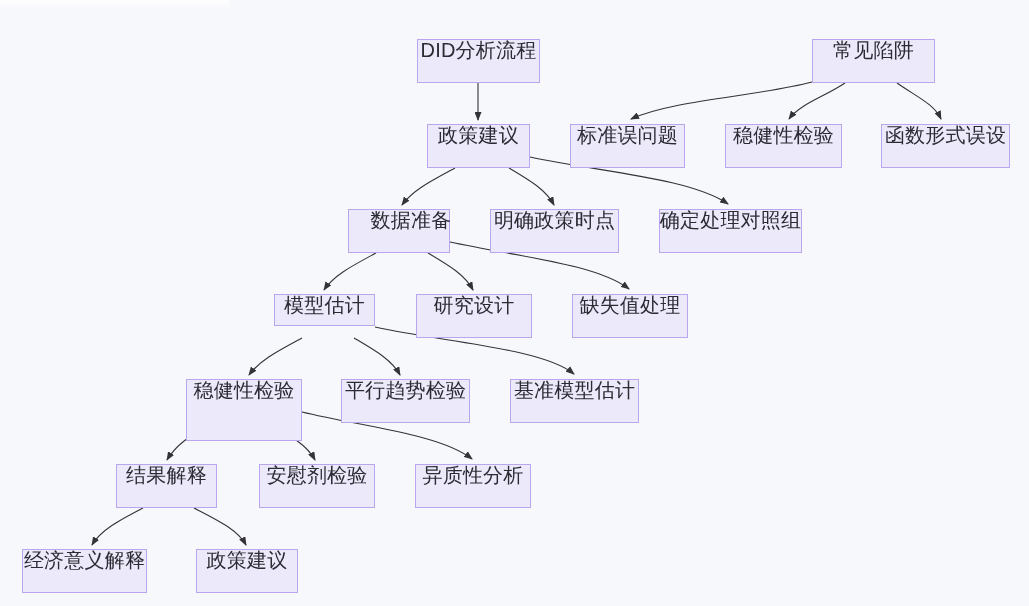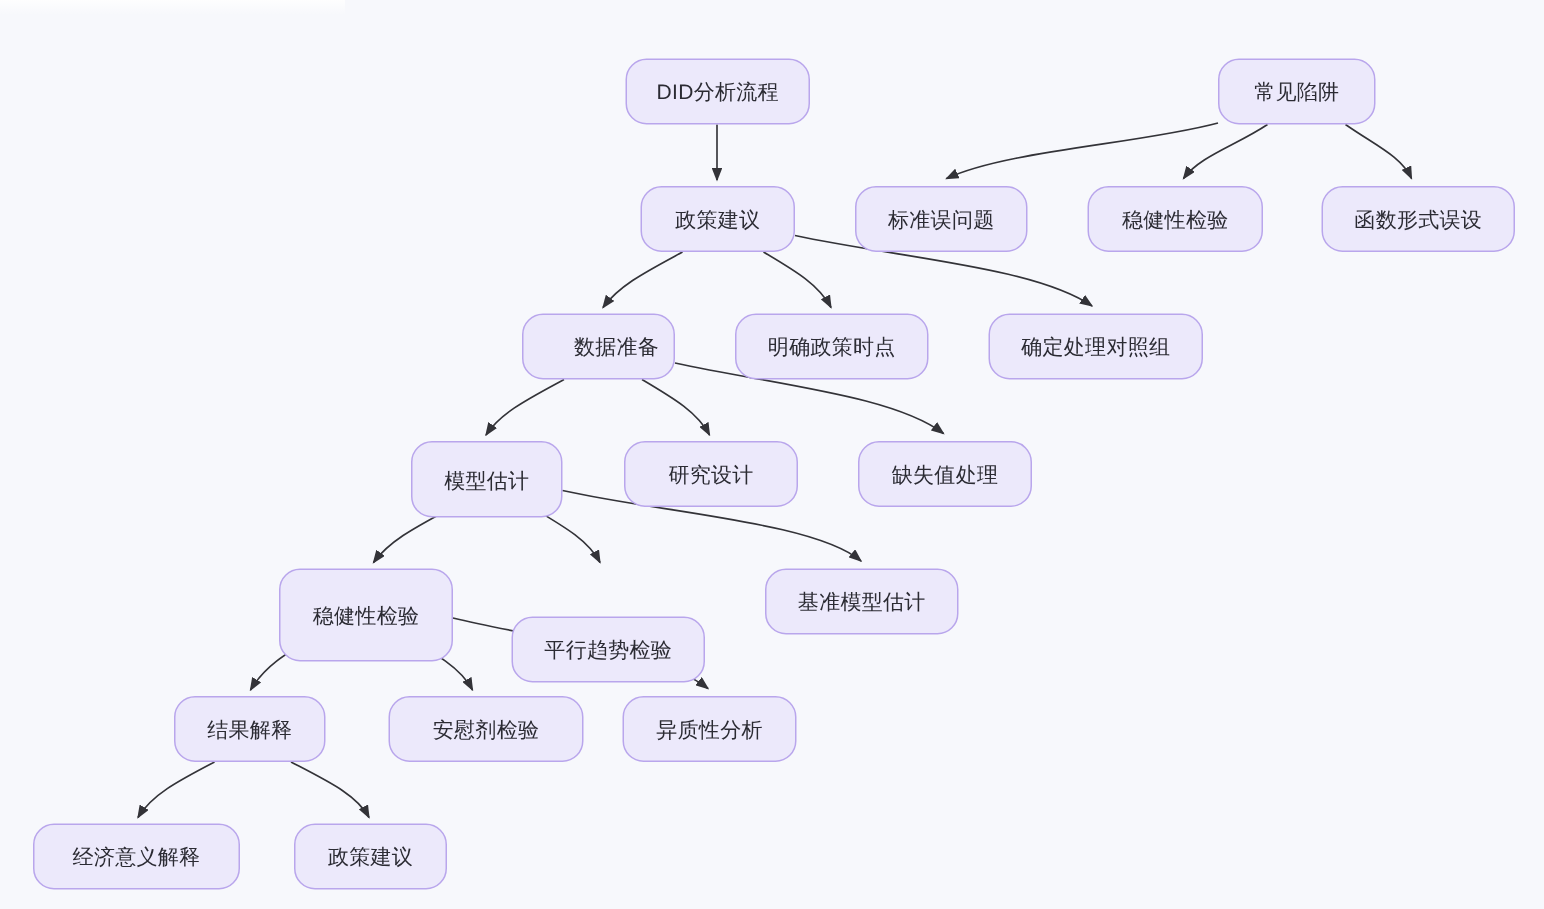--- a/index.html
+++ b/index.html
@@ -25,26 +25,25 @@
     top: 0;
     width: 1029px;
     height: 606px;
     pointer-events: none;
   }
   .flow-node {
     position: absolute;
     box-sizing: border-box;
     background: #ece9fb;
     border: 1px solid #b9a6ec;
-    border-radius: 14px;
+    border-radius: 0;
     display: flex;
-    align-items: center;
     justify-content: center;
     color: #2b2b33;
-    font-size: 14px;
+    font-size: 20px;
     letter-spacing: 0.2px;
     white-space: nowrap;
     user-select: none;
   }
   .flow-node .node-label {
     line-height: 1;
   }
   .edge-path {
     fill: none;
     stroke: #333338;
@@ -91,21 +90,21 @@
         <path class="edge-path" d="M 302 412 C 364 427 440 434 472 459" marker-end="url(#arrowhead)"></path>
         <path class="edge-path" d="M 143 508 C 118 521 101 530 92 545" marker-end="url(#arrowhead)"></path>
         <path class="edge-path" d="M 194 508 C 219 521 238 530 246 545" marker-end="url(#arrowhead)"></path>
       </g>
   </svg>
 
   <div id="node-group">
       <div class="flow-node" style="left: 417px; top: 39px; width: 123px; height: 44px;">
         <span class="node-label">DID分析流程</span>
       </div>
-      <div class="flow-node" style="left: 812px; top: 39px; width: 105px; height: 44px;">
+      <div class="flow-node" style="left: 812px; top: 39px; width: 123px; height: 44px;">
         <span class="node-label">常见陷阱</span>
       </div>
       <div class="flow-node" style="left: 427px; top: 124px; width: 103px; height: 44px;">
         <span class="node-label">政策建议</span>
       </div>
       <div class="flow-node" style="left: 570px; top: 124px; width: 115px; height: 44px;">
         <span class="node-label">标准误问题</span>
       </div>
       <div class="flow-node" style="left: 725px; top: 124px; width: 117px; height: 44px;">
         <span class="node-label">稳健性检验</span>
@@ -115,47 +114,47 @@
       </div>
       <div class="flow-node" style="left: 348px; top: 209px; width: 102px; height: 44px; padding-left: 24px;">
         <span class="node-label">数据准备</span>
       </div>
       <div class="flow-node" style="left: 490px; top: 209px; width: 129px; height: 44px;">
         <span class="node-label">明确政策时点</span>
       </div>
       <div class="flow-node" style="left: 659px; top: 209px; width: 143px; height: 44px;">
         <span class="node-label">确定处理对照组</span>
       </div>
-      <div class="flow-node" style="left: 274px; top: 294px; width: 101px; height: 51px;">
+      <div class="flow-node" style="left: 274px; top: 294px; width: 101px; height: 32px;">
         <span class="node-label">模型估计</span>
       </div>
       <div class="flow-node" style="left: 416px; top: 294px; width: 116px; height: 44px;">
         <span class="node-label">研究设计</span>
       </div>
       <div class="flow-node" style="left: 572px; top: 294px; width: 116px; height: 44px;">
         <span class="node-label">缺失值处理</span>
       </div>
       <div class="flow-node" style="left: 186px; top: 379px; width: 116px; height: 62px;">
         <span class="node-label">稳健性检验</span>
       </div>
-      <div class="flow-node" style="left: 341px; top: 379px; width: 129px; height: 44px; margin-top: 32px;">
+      <div class="flow-node" style="left: 341px; top: 379px; width: 129px; height: 44px;">
         <span class="node-label">平行趋势检验</span>
       </div>
       <div class="flow-node" style="left: 510px; top: 379px; width: 129px; height: 44px;">
         <span class="node-label">基准模型估计</span>
       </div>
       <div class="flow-node" style="left: 116px; top: 464px; width: 101px; height: 44px;">
         <span class="node-label">结果解释</span>
       </div>
-      <div class="flow-node" style="left: 259px; top: 464px; width: 130px; height: 44px;">
+      <div class="flow-node" style="left: 259px; top: 464px; width: 116px; height: 44px;">
         <span class="node-label">安慰剂检验</span>
       </div>
       <div class="flow-node" style="left: 415px; top: 464px; width: 116px; height: 44px;">
         <span class="node-label">异质性分析</span>
       </div>
-      <div class="flow-node" style="left: 22px; top: 549px; width: 138px; height: 44px;">
+      <div class="flow-node" style="left: 22px; top: 549px; width: 125px; height: 44px;">
         <span class="node-label">经济意义解释</span>
       </div>
       <div class="flow-node" style="left: 196px; top: 549px; width: 102px; height: 44px;">
         <span class="node-label">政策建议</span>
       </div>
     </div>
 </div>
 
 </body></html>

